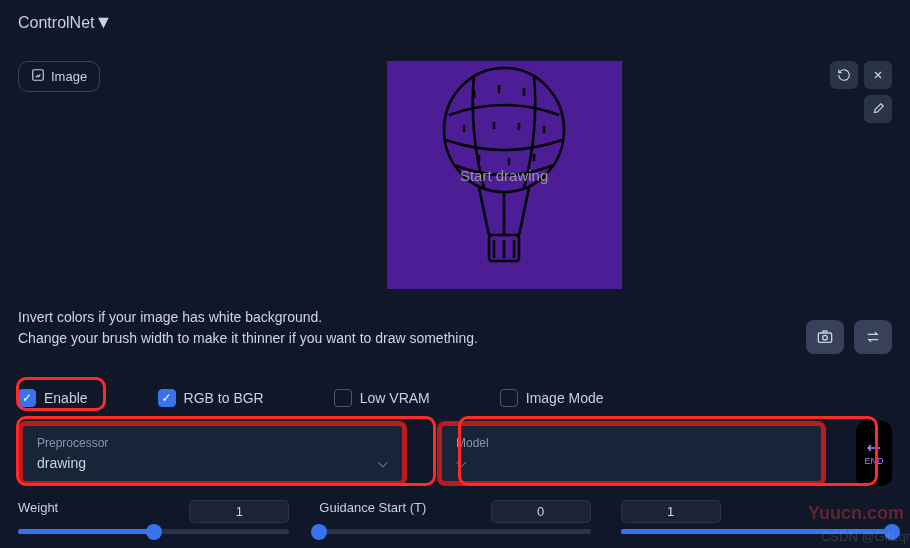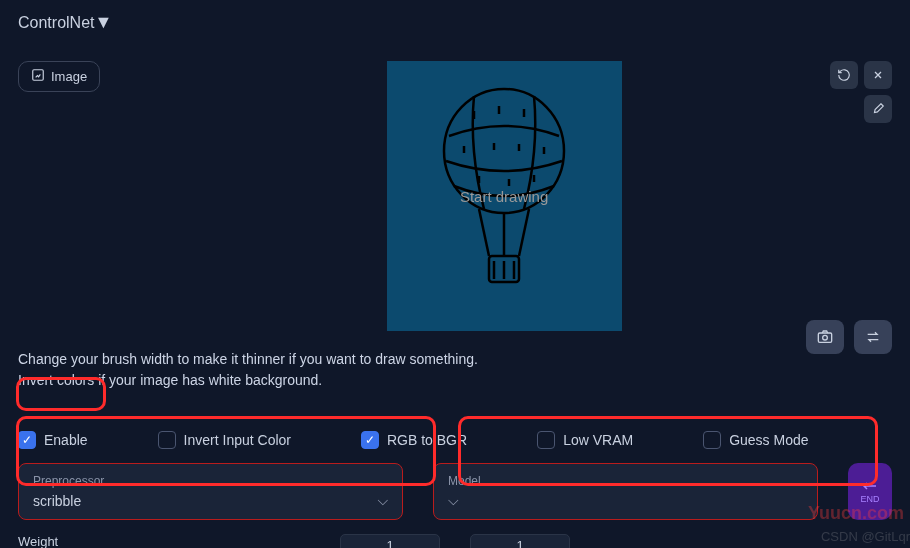--- a/index.html
+++ b/index.html
@@ -34,22 +34,22 @@
   cursor: pointer;
   font-size: 13px;
 }
 .canvas-wrap {
   flex: 1;
   display: flex;
   justify-content: center;
 }
 .canvas {
   width: 235px;
-  height: 270px;
-  background: #0c4a6e;
+  height: 228px;
+  background: #4c1d95;
   position: relative;
   display: flex;
   align-items: center;
   justify-content: center;
 }
 .canvas-placeholder {
   color: #999;
   font-size: 15px;
   position: absolute;
   z-index: 2;
@@ -129,40 +129,40 @@
   color: #fff;
 }
 .dropdowns {
   display: flex;
   gap: 30px;
   margin-top: 14px;
 }
 .dropdown {
   flex: 1;
   background: #1a2438;
-  border: 1px solid #b91c1c;
+  border: 5px solid #b91c1c;
   border-radius: 8px;
   padding: 10px 14px;
 }
 .dropdown-label {
   font-size: 12px;
   color: #8a93a8;
   margin-bottom: 4px;
 }
 .dropdown-val {
   display: flex;
   justify-content: space-between;
   align-items: center;
   font-size: 14px;
   cursor: pointer;
 }
 .chev { color: #8a93a8; }
 .go-btn {
-  width: 44px;
-  background: #4c1d95;
+  width: 36px;
+  background: #000000;
   border: none;
   border-radius: 10px;
   color: #a780ff;
   cursor: pointer;
   display: flex;
   flex-direction: column;
   align-items: center;
   justify-content: center;
   font-size: 9px;
   gap: 2px;
@@ -298,22 +298,22 @@
       </div>
       <button class="ctrl-btn">
         <svg width="14" height="14" viewBox="0 0 24 24" fill="none" stroke="currentColor" stroke-width="2">
             <path d="M17 3l4 4-10 10-5 1 1-5z"></path>
           </svg>
       </button>
     </div>
   </div>
 
   <div class="hint">
+    <div>Invert colors if your image has white background.</div>
     <div>Change your brush width to make it thinner if you want to draw something.</div>
-    <div>Invert colors if your image has white background.</div>
   </div>
 
   <div class="action-row">
     <button class="action-btn">
       <svg width="18" height="16" viewBox="0 0 24 24" fill="none" stroke="currentColor" stroke-width="2">
           <rect x="2" y="6" width="20" height="14" rx="2"></rect>
           <circle cx="12" cy="13" r="3.5"></circle>
           <path d="M8 6l1.5-3h5L16 6"></path>
         </svg>
     </button>
@@ -323,42 +323,38 @@
         </svg>
     </button>
   </div>
 
   <div class="checks">
     <label class="check">
       <span class="cbox checked">✓</span>
       <span>Enable</span>
     </label>
     <label class="check">
-      <span class="cbox"></span>
-      <span>Invert Input Color</span>
-    </label>
-    <label class="check">
       <span class="cbox checked">✓</span>
       <span>RGB to BGR</span>
     </label>
     <label class="check">
       <span class="cbox"></span>
       <span>Low VRAM</span>
     </label>
     <label class="check">
       <span class="cbox"></span>
-      <span>Guess Mode</span>
+      <span>Image Mode</span>
     </label>
   </div>
 
   <div class="dropdowns">
     <div class="dropdown">
       <div class="dropdown-label">Preprocessor</div>
       <div class="dropdown-val">
-        <span>scribble</span>
+        <span>drawing</span>
         <span class="chev">⌵</span>
       </div>
     </div>
     <div class="dropdown">
       <div class="dropdown-label">Model</div>
       <div class="dropdown-val">
         <span class="chev">⌵</span>
       </div>
     </div>
     <button class="go-btn">
@@ -375,20 +371,30 @@
         <span>Weight</span>
         <span class="slider-val">1</span>
       </div>
       <div class="track">
         <div class="fill" style="width:50%"></div>
         <div class="thumb" style="left:50%"></div>
       </div>
     </div>
     <div class="slider-block">
       <div class="slider-head">
+        <span>Guidance Start (T)</span>
+        <span class="slider-val">0</span>
+      </div>
+      <div class="track">
+        <div class="fill" style="width:0%"></div>
+        <div class="thumb" style="left:0%"></div>
+      </div>
+    </div>
+    <div class="slider-block">
+      <div class="slider-head">
         <span class="slider-val">1</span>
       </div>
       <div class="track">
         <div class="fill" style="width:100%"></div>
         <div class="thumb" style="left:100%"></div>
       </div>
     </div>
   </div>
 </div>
 

